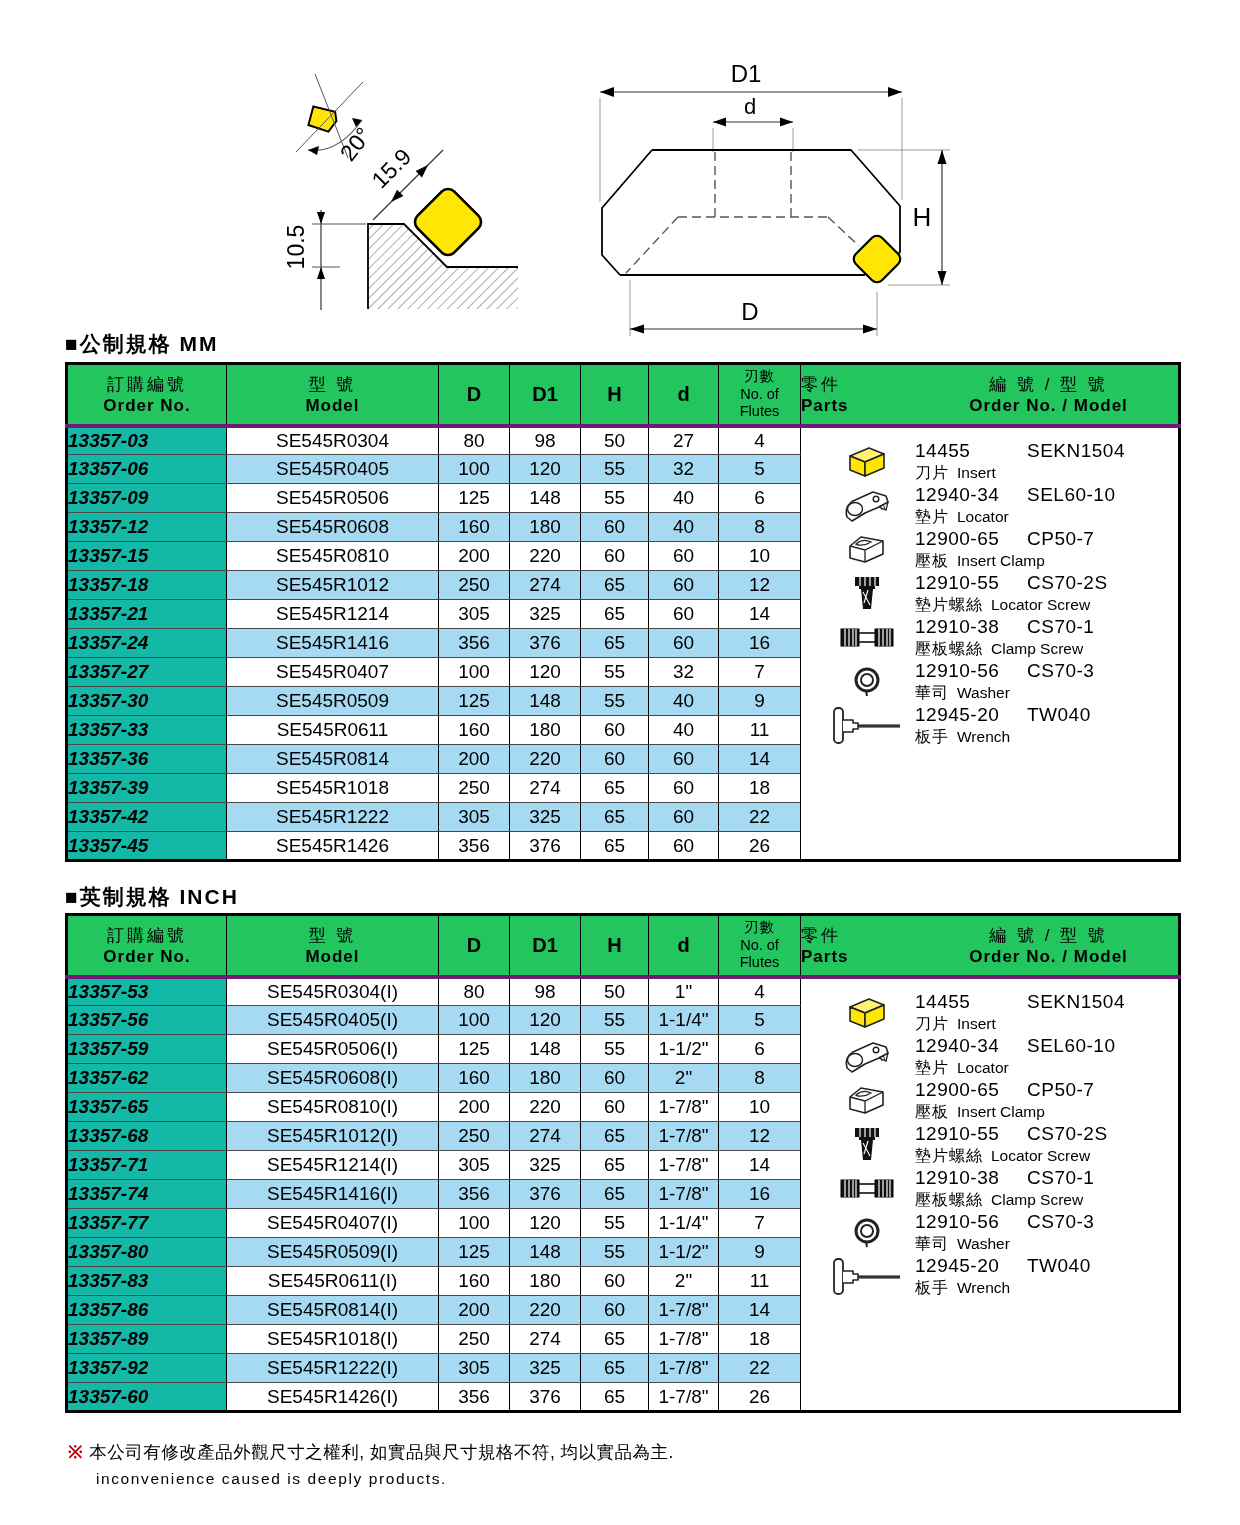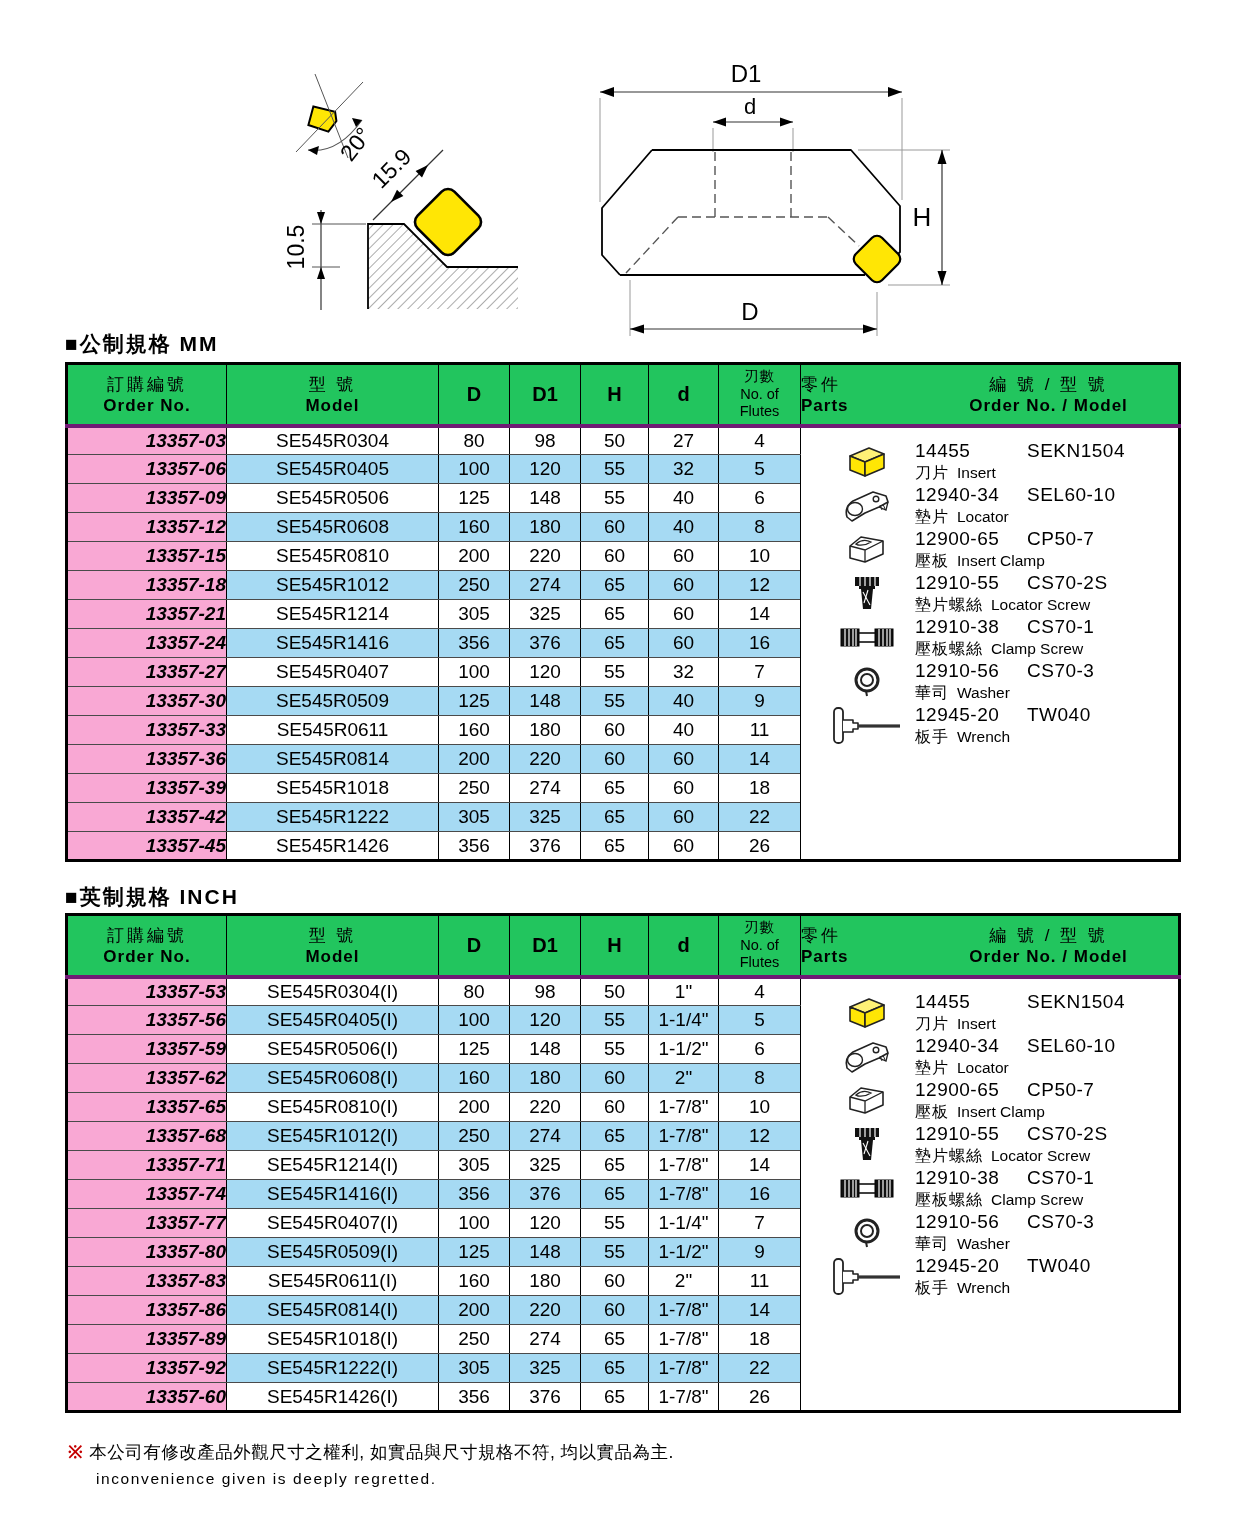--- a/index.html
+++ b/index.html
@@ -24,21 +24,21 @@
   table.spec th, table.spec td { border-left:1.5px solid #000; border-right:1.5px solid #000;
                border-top:1px solid #4a4a4a; border-bottom:1px solid #4a4a4a; padding:0; }
   table.spec thead th { background:#22c55e; height:62px; border-bottom:4px solid #701a75; vertical-align:middle; }
   table.spec tbody tr { height:29px; }
   .th-zh { font-size:17px; font-weight:normal; letter-spacing:3px; }
   .th-en { font-size:17px; font-weight:bold; letter-spacing:1px; }
   .th-dim { font-size:20px; font-weight:bold; }
   .th-fl  { font-size:14.5px; line-height:1.2; }
   .th-fl .zh { font-weight:normal; letter-spacing:1px; }
   .th-fl .en { font-weight:normal; }
-  td.order { background:#f9a8d4; font-weight:bold; font-style:italic; font-size:19px; text-align:right; }
+  td.order { background:#14b8a6; font-weight:bold; font-style:italic; font-size:19px; text-align:left; }
   td.model { font-size:19px; text-align:center; }
   td.num   { font-size:19px; text-align:center; }
   tr.blue td.model, tr.blue td.num { background:#A6DAF3; }
   td.parts-cell { background:#fff; vertical-align:top; border-left:2px solid #000; }
 
   .parts-head { display:flex; align-items:center; }
   .ph-l { width:118px; text-align:left; }
   .ph-r { flex:1; text-align:center; }
 
   .parts-list { display:flex; flex-direction:column; justify-content:flex-end; height:100%; padding:12px 4px 12px 18px; }
@@ -748,16 +748,16 @@
           <td class="num">376</td>
           <td class="num">65</td>
           <td class="num">1-7/8"</td>
           <td class="num">26</td>
         </tr>
       </tbody>
   </table>
 
   <div id="footer">
     <div class="f-zh"><span class="red">※</span><span>本公司有修改產品外觀尺寸之權利, 如實品與尺寸規格不符, 均以實品為主.</span></div>
-    <div class="f-en">inconvenience given is deeply regretted.</div>
+    <div class="f-en">inconvenience caused is deeply products.</div>
   </div>
 
 </div>
 
 </body></html>

